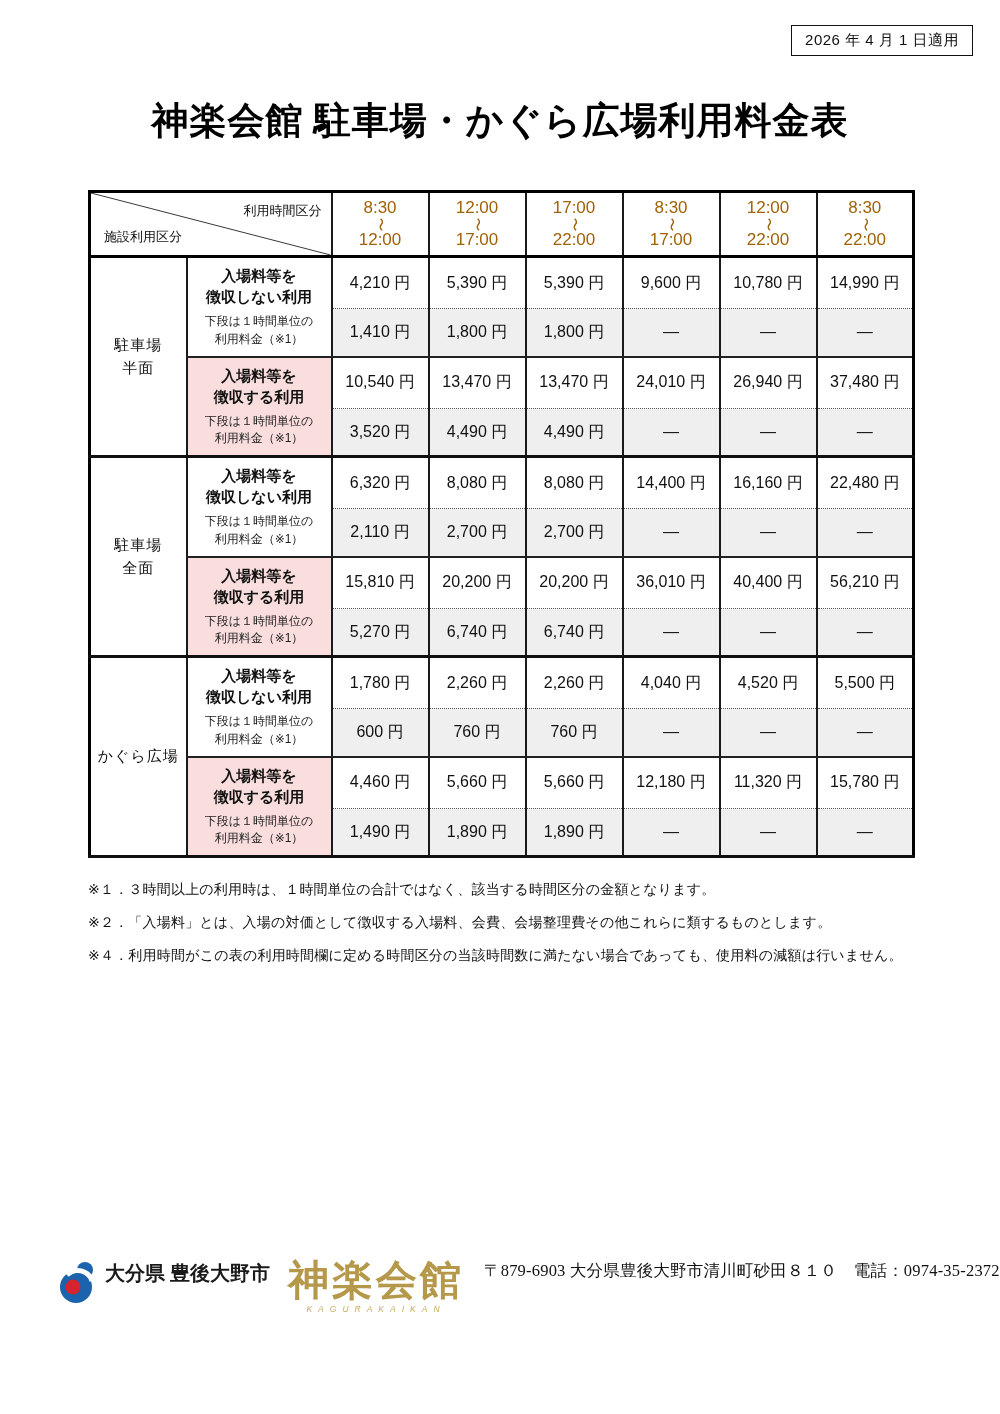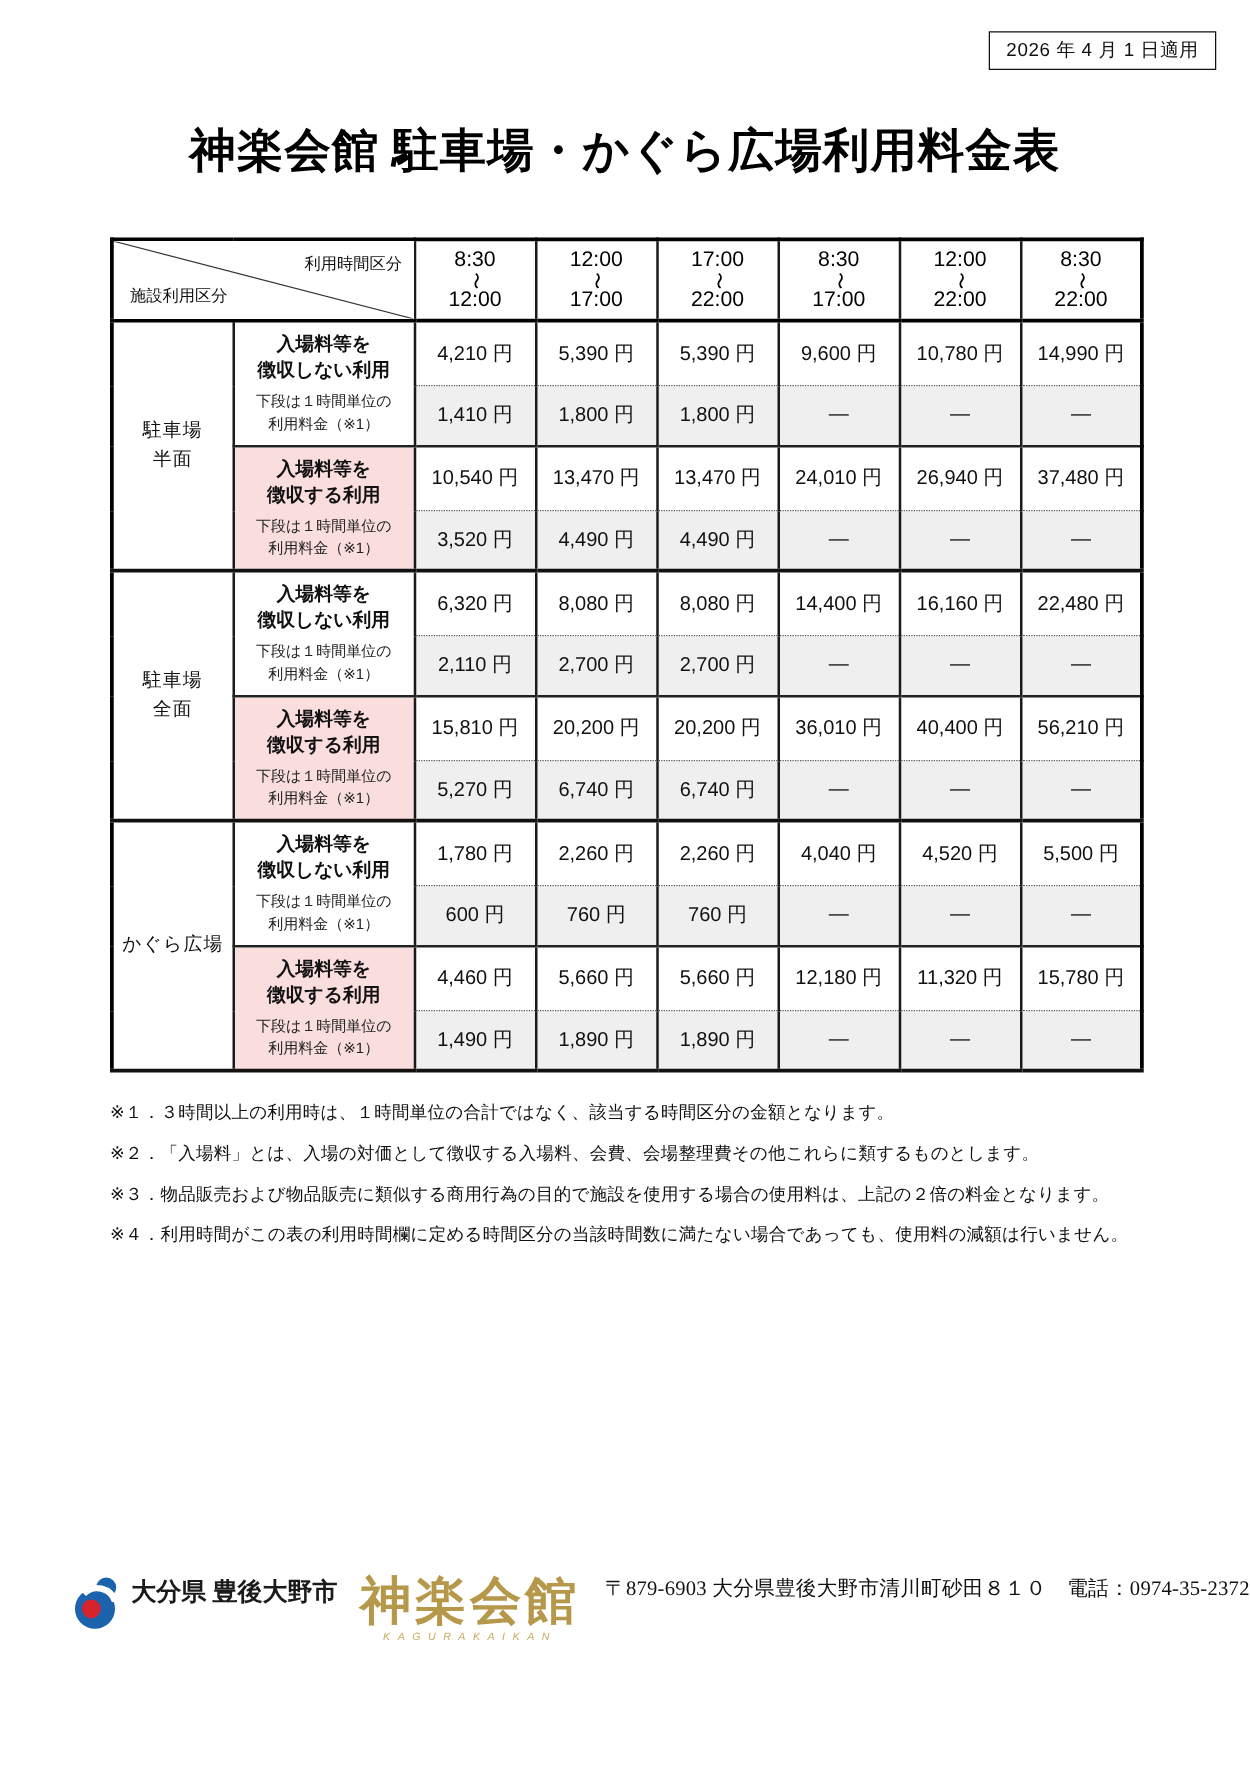--- a/index.html
+++ b/index.html
@@ -53,21 +53,21 @@
   .sec-main{font-weight:bold;font-size:15px;line-height:1.4;color:#111;}
   .sec-sub{font-size:12px;line-height:1.45;margin-top:6px;color:#222;}
 
   
   th.corner{position:relative;background:#fff;}
   th.corner svg{position:absolute;inset:0;width:100%;height:100%;}
   .corner-top{position:absolute;top:9px;right:9px;font-size:13px;color:#111;}
   .corner-bottom{position:absolute;bottom:9px;left:13px;font-size:13px;color:#111;}
 
   
-  th.time{font-size:17px;color:#000000;margin-top:42px;}
+  th.time{font-size:17px;color:#a16207;margin-top:42px;}
   th.time .t-line{line-height:1.1;}
   th.time .tilde{
     display:block;height:13px;line-height:13px;font-size:14px;
     transform:rotate(90deg);
   }
 
   
   .notes{position:absolute;left:88px;top:881px;width:880px;}
   .note-line{font-size:14px;line-height:1.2;margin-bottom:16px;color:#111;letter-spacing:.2px;}
 
@@ -324,21 +324,20 @@
             <td class="price">—</td>
             <td class="price">—</td>
           </tr>
         </tbody>
       </table>
     </div>
 
   <div class="notes" id="notes">
       <div class="note-line">※１．３時間以上の利用時は、１時間単位の合計ではなく、該当する時間区分の金額となります。</div>
       <div class="note-line">※２．「入場料」とは、入場の対価として徴収する入場料、会費、会場整理費その他これらに類するものとします。</div>
-      <div class="note-line">※３．物品販売および物品販売に類似する商用行為の目的で施設を使用する場合の使用料は、上記の２倍の料金となります。</div>
       <div class="note-line">※４．利用時間がこの表の利用時間欄に定める時間区分の当該時間数に満たない場合であっても、使用料の減額は行いません。</div>
     </div>
 
   <div class="footer">
     <svg class="emblem" width="38" height="44" viewBox="0 0 38 44">
       <circle cx="18" cy="27" r="16" fill="#1b63ac"></circle>
       <circle cx="27" cy="10" r="8" fill="#1b63ac"></circle>
       <path d="M9 15 A 15 15 0 0 1 34 21" stroke="#ffffff" stroke-width="5" fill="none"></path>
       <circle cx="15" cy="27" r="7.5" fill="#d7232d"></circle>
     </svg>

